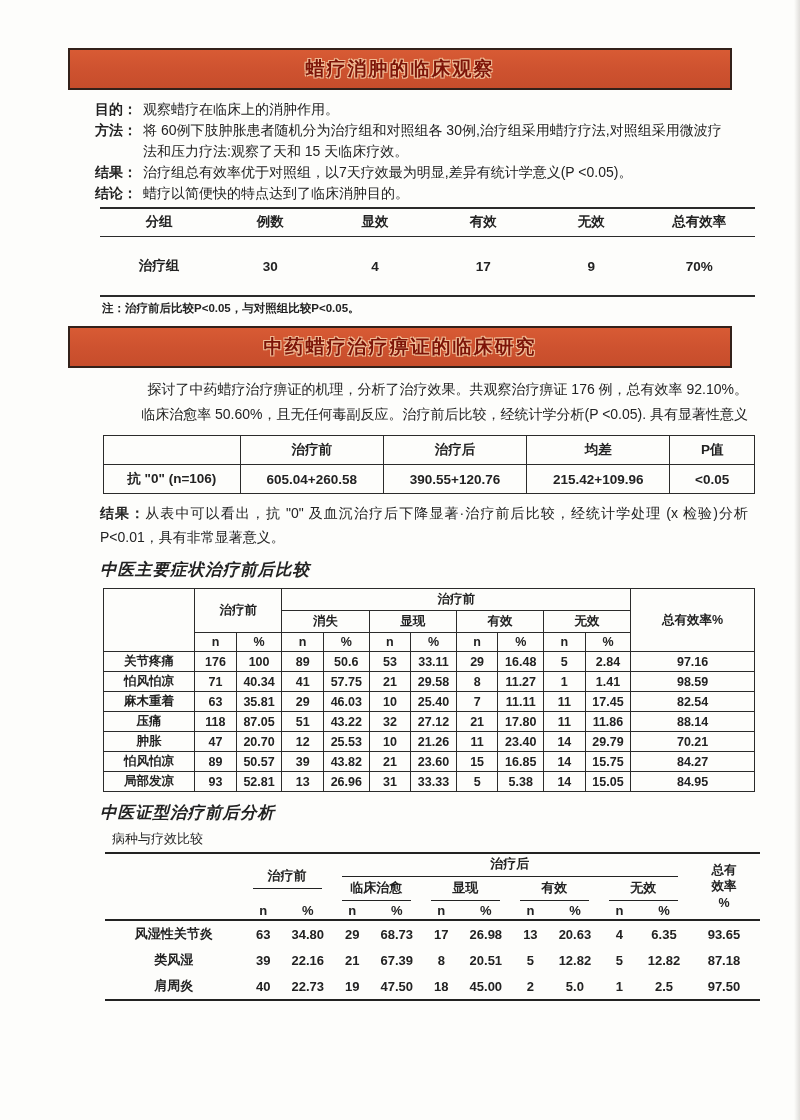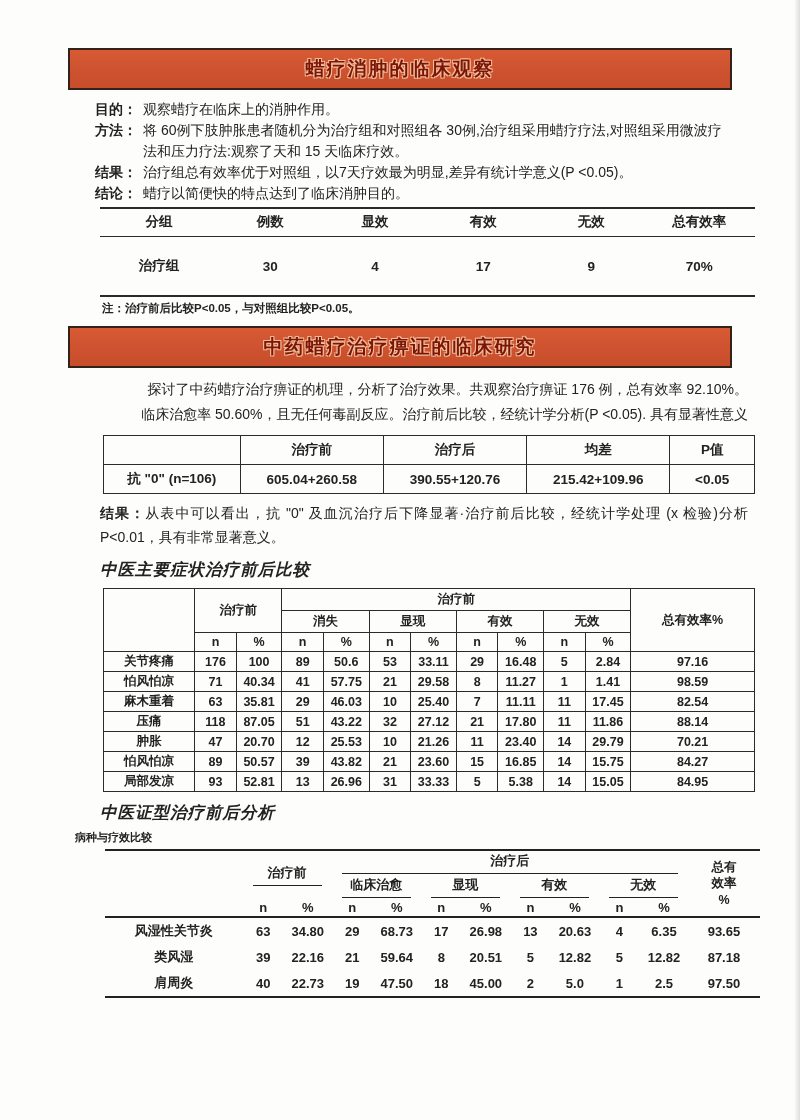--- a/index.html
+++ b/index.html
@@ -60,21 +60,21 @@
   .t2 td{font-weight:600;}
 
   
   .t3{margin:7px 0 0 103px;width:652px;border-collapse:collapse;
     font-size:12.5px;text-align:center;}
   .t3 th,.t3 td{border:1px solid #2b2b2b;}
   .t3 th{font-weight:bold;padding:2px 0;}
   .t3 td{padding:1px 0;font-weight:600;}
 
   
-  .syn-sub{margin:6px 0 0 75px;font-size:11px;font-weight:bold;}
+  .syn-sub{margin:6px 0 0 112px;font-size:13px;font-weight:normal;}
   .t4{margin:4px 0 0 105px;width:655px;border-collapse:collapse;
     font-size:13px;text-align:center;border-top:2.5px solid #222;}
   .t4 th{font-weight:bold;padding:1px 0;vertical-align:middle;}
   .t4 td{padding:4px 0;font-weight:600;}
   .t4 .rl{display:block;margin:0 10px;padding-bottom:3px;
     border-bottom:1.5px solid #222;}
   .t4 .hb{border-bottom:2px solid #222;}
   .t4 tbody tr:last-child td{border-bottom:2.5px solid #222;}
   .t4 .total-stack{white-space:pre-line;line-height:1.3;font-size:12.5px;}
 </style>
@@ -395,21 +395,21 @@
           <td>20.63</td>
           <td>4</td>
           <td>6.35</td>
           <td>93.65</td>
       </tr>
       <tr>
         <td>类风湿</td>
           <td>39</td>
           <td>22.16</td>
           <td>21</td>
-          <td>59.64</td>
+          <td>67.39</td>
           <td>8</td>
           <td>20.51</td>
           <td>5</td>
           <td>12.82</td>
           <td>5</td>
           <td>12.82</td>
           <td>87.18</td>
       </tr>
       <tr>
         <td>肩周炎</td>

